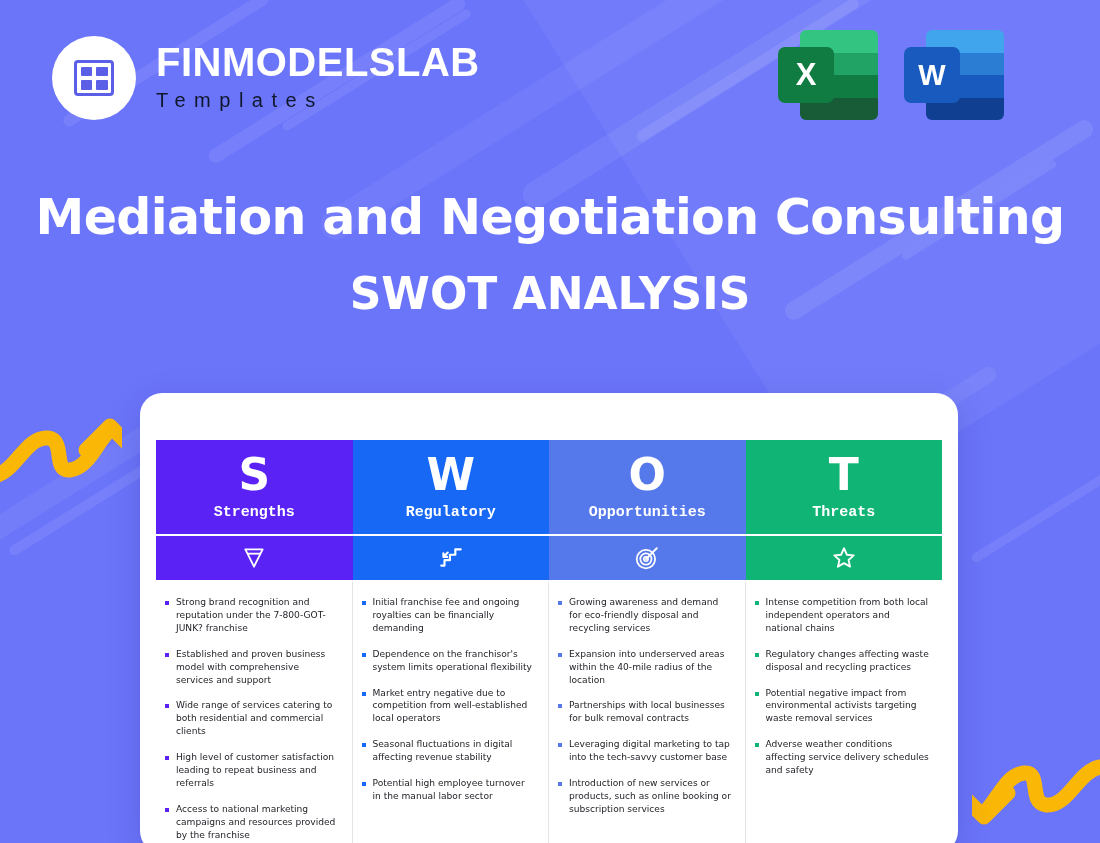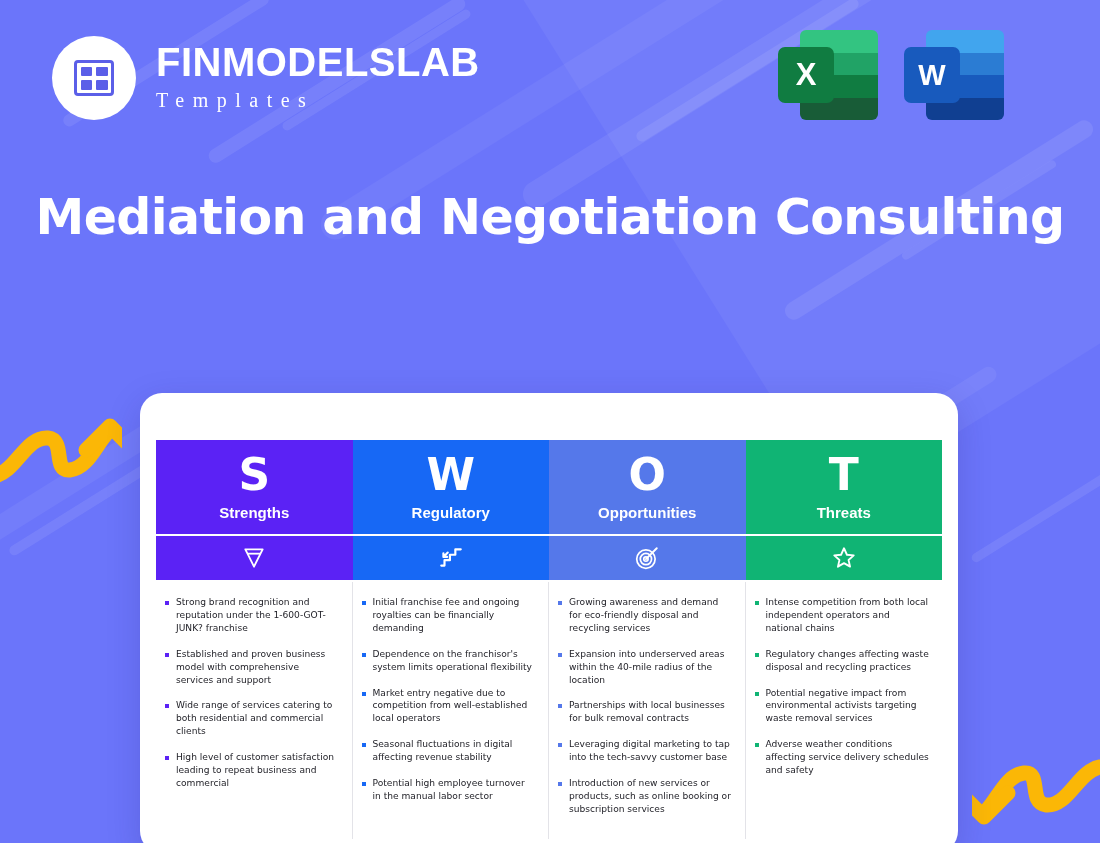--- a/index.html
+++ b/index.html
@@ -67,22 +67,22 @@
     padding:3.5px;
   }
   .logo-grid span { background:#5b5fe8; border-radius:1px; display:block; }
 
   .logo-text { display:flex; flex-direction:column; }
   .logo-name {
     font-size:40px; font-weight:bold; color:#ffffff;
     letter-spacing:0.5px; line-height:1.05;
   }
   .logo-sub {
-    font-size:20px; color:#ffffff; font-weight:normal;
-    letter-spacing:8.5px; line-height:1.5; margin-top:2px;font-family:Liberation Serif, serif;
+    font-size:20px; color:#0f172a; font-weight:normal;
+    letter-spacing:8.5px; line-height:1.5; margin-top:2px;
   }
 
   .office-icons {
     position:absolute; right:52px; top:30px;
     display:flex; gap:26px;
   }
   .app-icon { position:relative; width:100px; height:90px; }
 
   
   .xl-back { position:absolute; right:0; top:0; width:78px; height:90px; border-radius:6px; overflow:hidden; }
@@ -149,21 +149,21 @@
     display:flex; flex-direction:column;
     align-items:center; justify-content:center;
     color:#ffffff;
   }
   .head-letter {
     font-size:44px; font-weight:bold; line-height:1;
     font-family:"DejaVu Sans", sans-serif;
   }
   .head-label {
     font-size:15px; font-weight:bold; margin-top:7px;
-    font-family:Liberation Sans, sans-serif;
+    font-family:Liberation Mono, monospace;
   }
 
   .row-icons { display:flex; margin-top:2px; }
   .icon-cell {
     width:196.5px; height:44px;
     display:flex; align-items:center; justify-content:center;
   }
 
   .row-body { display:flex; margin-top:2px; }
   .body-cell {
@@ -239,20 +239,21 @@
           <i class="wd-b3"></i>
           <i class="wd-b4"></i>
         </div>
       <div class="wd-front">W</div>
     </div>
   </div>
 </div>
 
 <div class="titles">
   <div class="title-main">Mediation and Negotiation Consulting</div>
+  <div class="title-sub">SWOT ANALYSIS</div>
 </div>
 
 <div class="arrow-left">
   <svg width="130" height="95" viewBox="0 0 130 95">
     <path d="M2 76 C 24 72, 34 36, 56 38 C 74 40, 60 72, 78 70 C 96 68, 104 44, 116 32" stroke="#fbb706" stroke-width="15" stroke-linecap="round" fill="none"></path>
     <path d="M84 26 L118 26 L118 60" stroke="#fbb706" stroke-width="15" stroke-linecap="round" stroke-linejoin="round" fill="none" transform="rotate(-45 118 26)"></path>
   </svg>
 </div>
 
 <div class="arrow-right">
@@ -311,33 +312,37 @@
         <svg width="26" height="26" viewBox="0 0 24 24">
           <path d="M12 3 l2.7 6.0 6.3 .6 -4.8 4.3 1.4 6.1 -5.6 -3.3 -5.6 3.3 1.4 -6.1 -4.8 -4.3 6.3 -.6 z" fill="none" stroke="#fff" stroke-width="1.7" stroke-linejoin="round"></path>
         </svg>
       </div>
     </div>
 
     <div class="row-body">
       <div class="body-cell">
           <div class="bullet-item">
             <span class="bullet-dot" style="background: rgb(91, 34, 245);"></span>
-            <span class="bullet-text">Strong brand recognition and reputation under the 1-600-GOT-JUNK? franchise</span>
+            <span class="bullet-text">Strong brand recognition and reputation under the 7-800-GOT-JUNK? franchise</span>
           </div>
           <div class="bullet-item">
             <span class="bullet-dot" style="background: rgb(91, 34, 245);"></span>
             <span class="bullet-text">Established and proven business model with comprehensive services and support</span>
           </div>
           <div class="bullet-item">
             <span class="bullet-dot" style="background: rgb(91, 34, 245);"></span>
             <span class="bullet-text">Wide range of services catering to both residential and commercial clients</span>
           </div>
           <div class="bullet-item">
             <span class="bullet-dot" style="background: rgb(91, 34, 245);"></span>
-            <span class="bullet-text">High level of customer satisfaction leading to repeat business and commercial</span>
+            <span class="bullet-text">High level of customer satisfaction leading to repeat business and referrals</span>
+          </div>
+          <div class="bullet-item">
+            <span class="bullet-dot" style="background: rgb(91, 34, 245);"></span>
+            <span class="bullet-text">Access to national marketing campaigns and resources provided by the franchise</span>
           </div>
         </div>
       <div class="body-cell">
           <div class="bullet-item">
             <span class="bullet-dot" style="background: rgb(23, 104, 245);"></span>
             <span class="bullet-text">Initial franchise fee and ongoing royalties can be financially demanding</span>
           </div>
           <div class="bullet-item">
             <span class="bullet-dot" style="background: rgb(23, 104, 245);"></span>
             <span class="bullet-text">Dependence on the franchisor's system limits operational flexibility</span>

